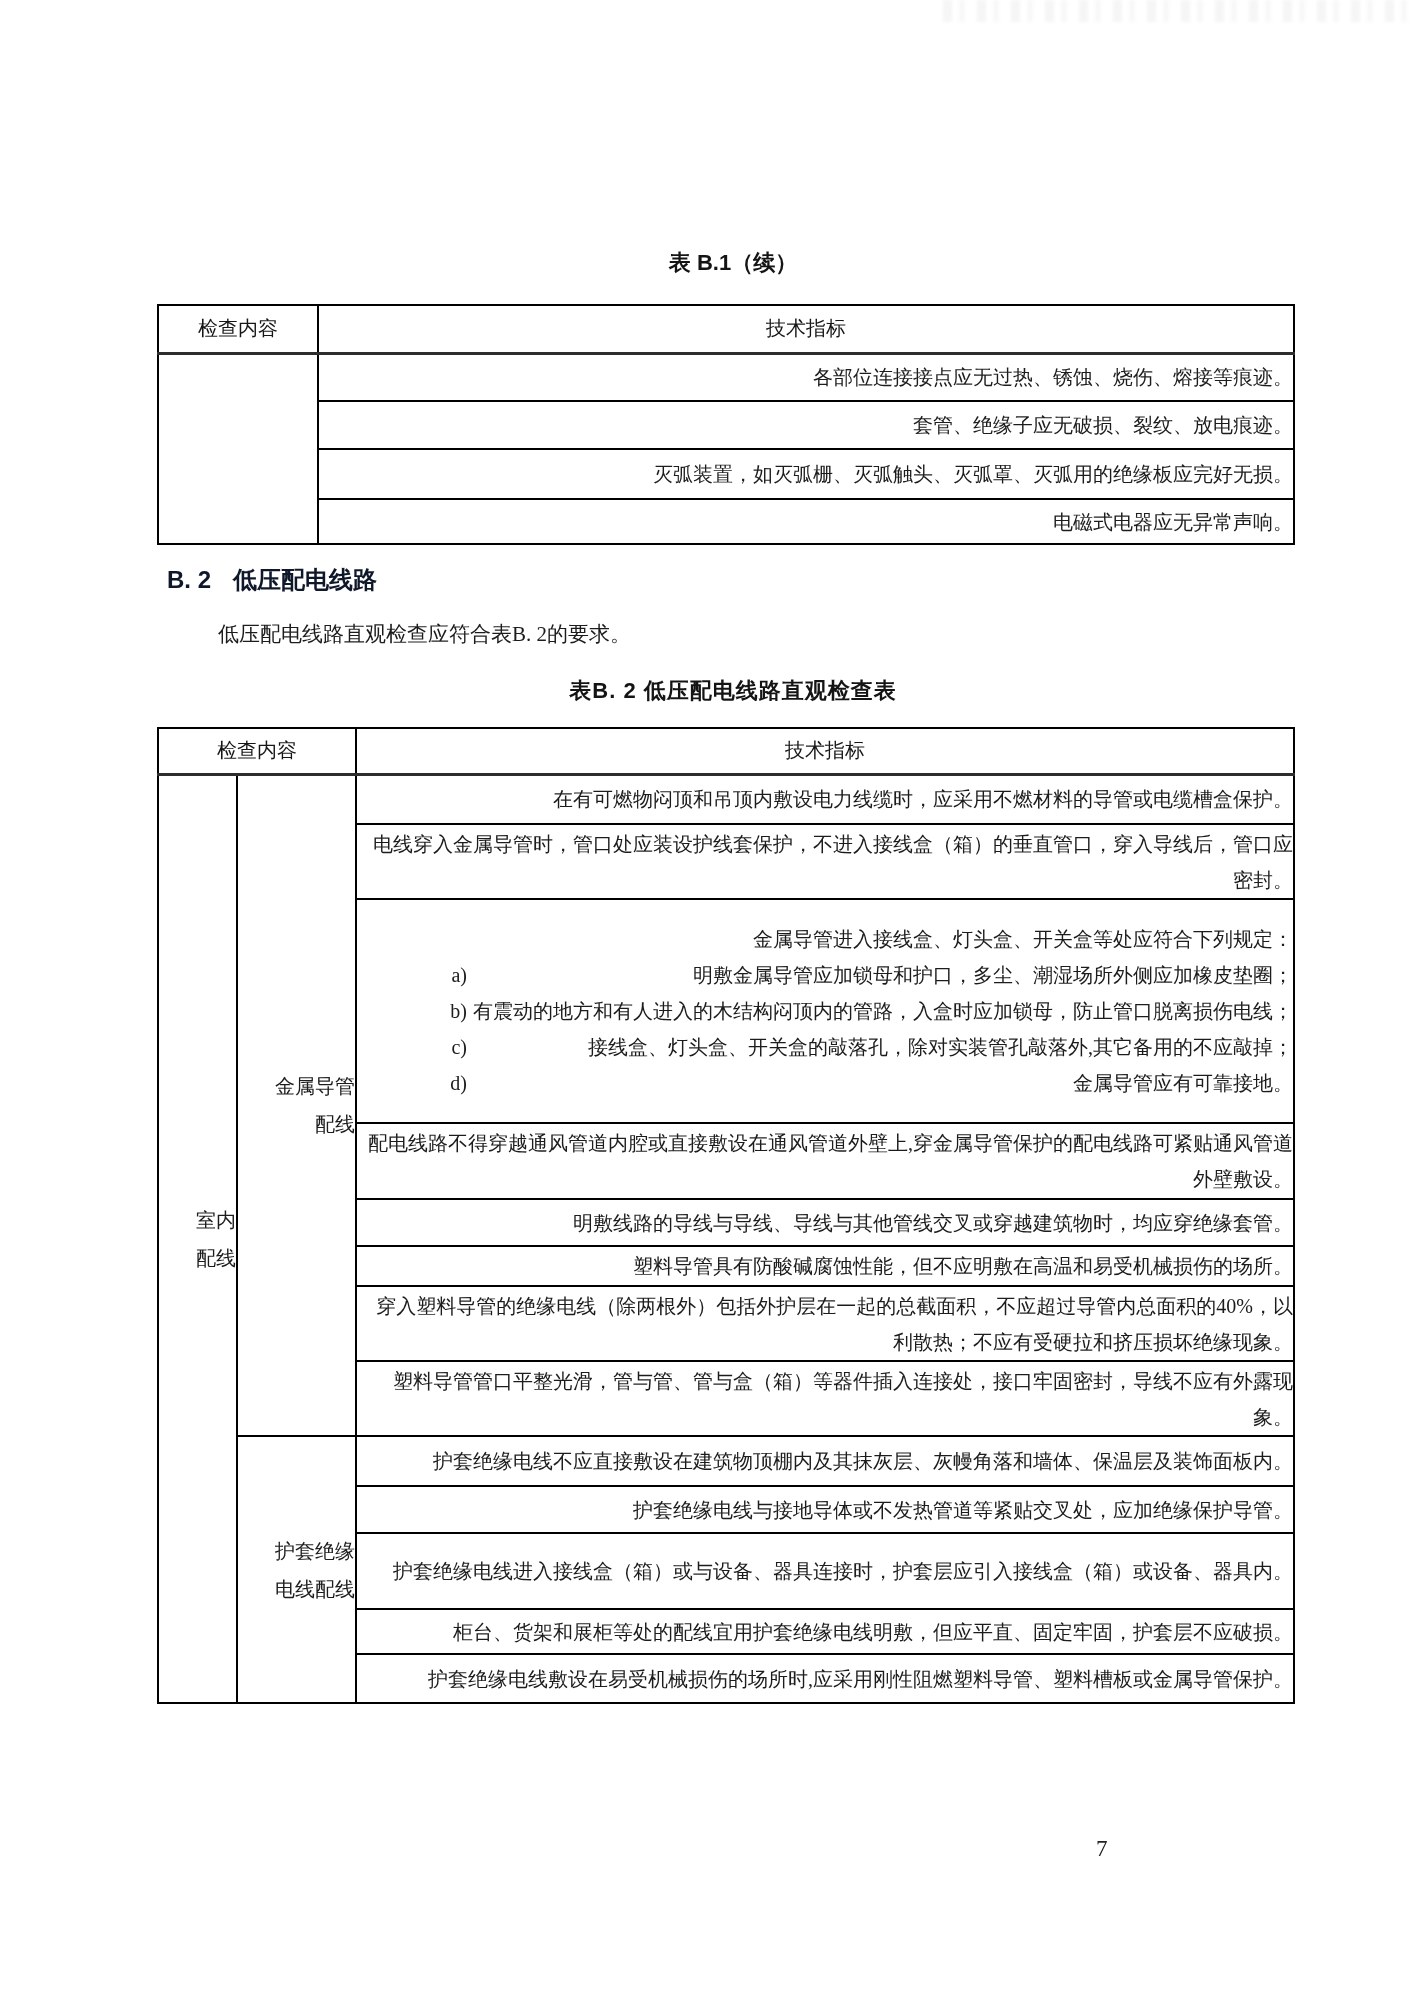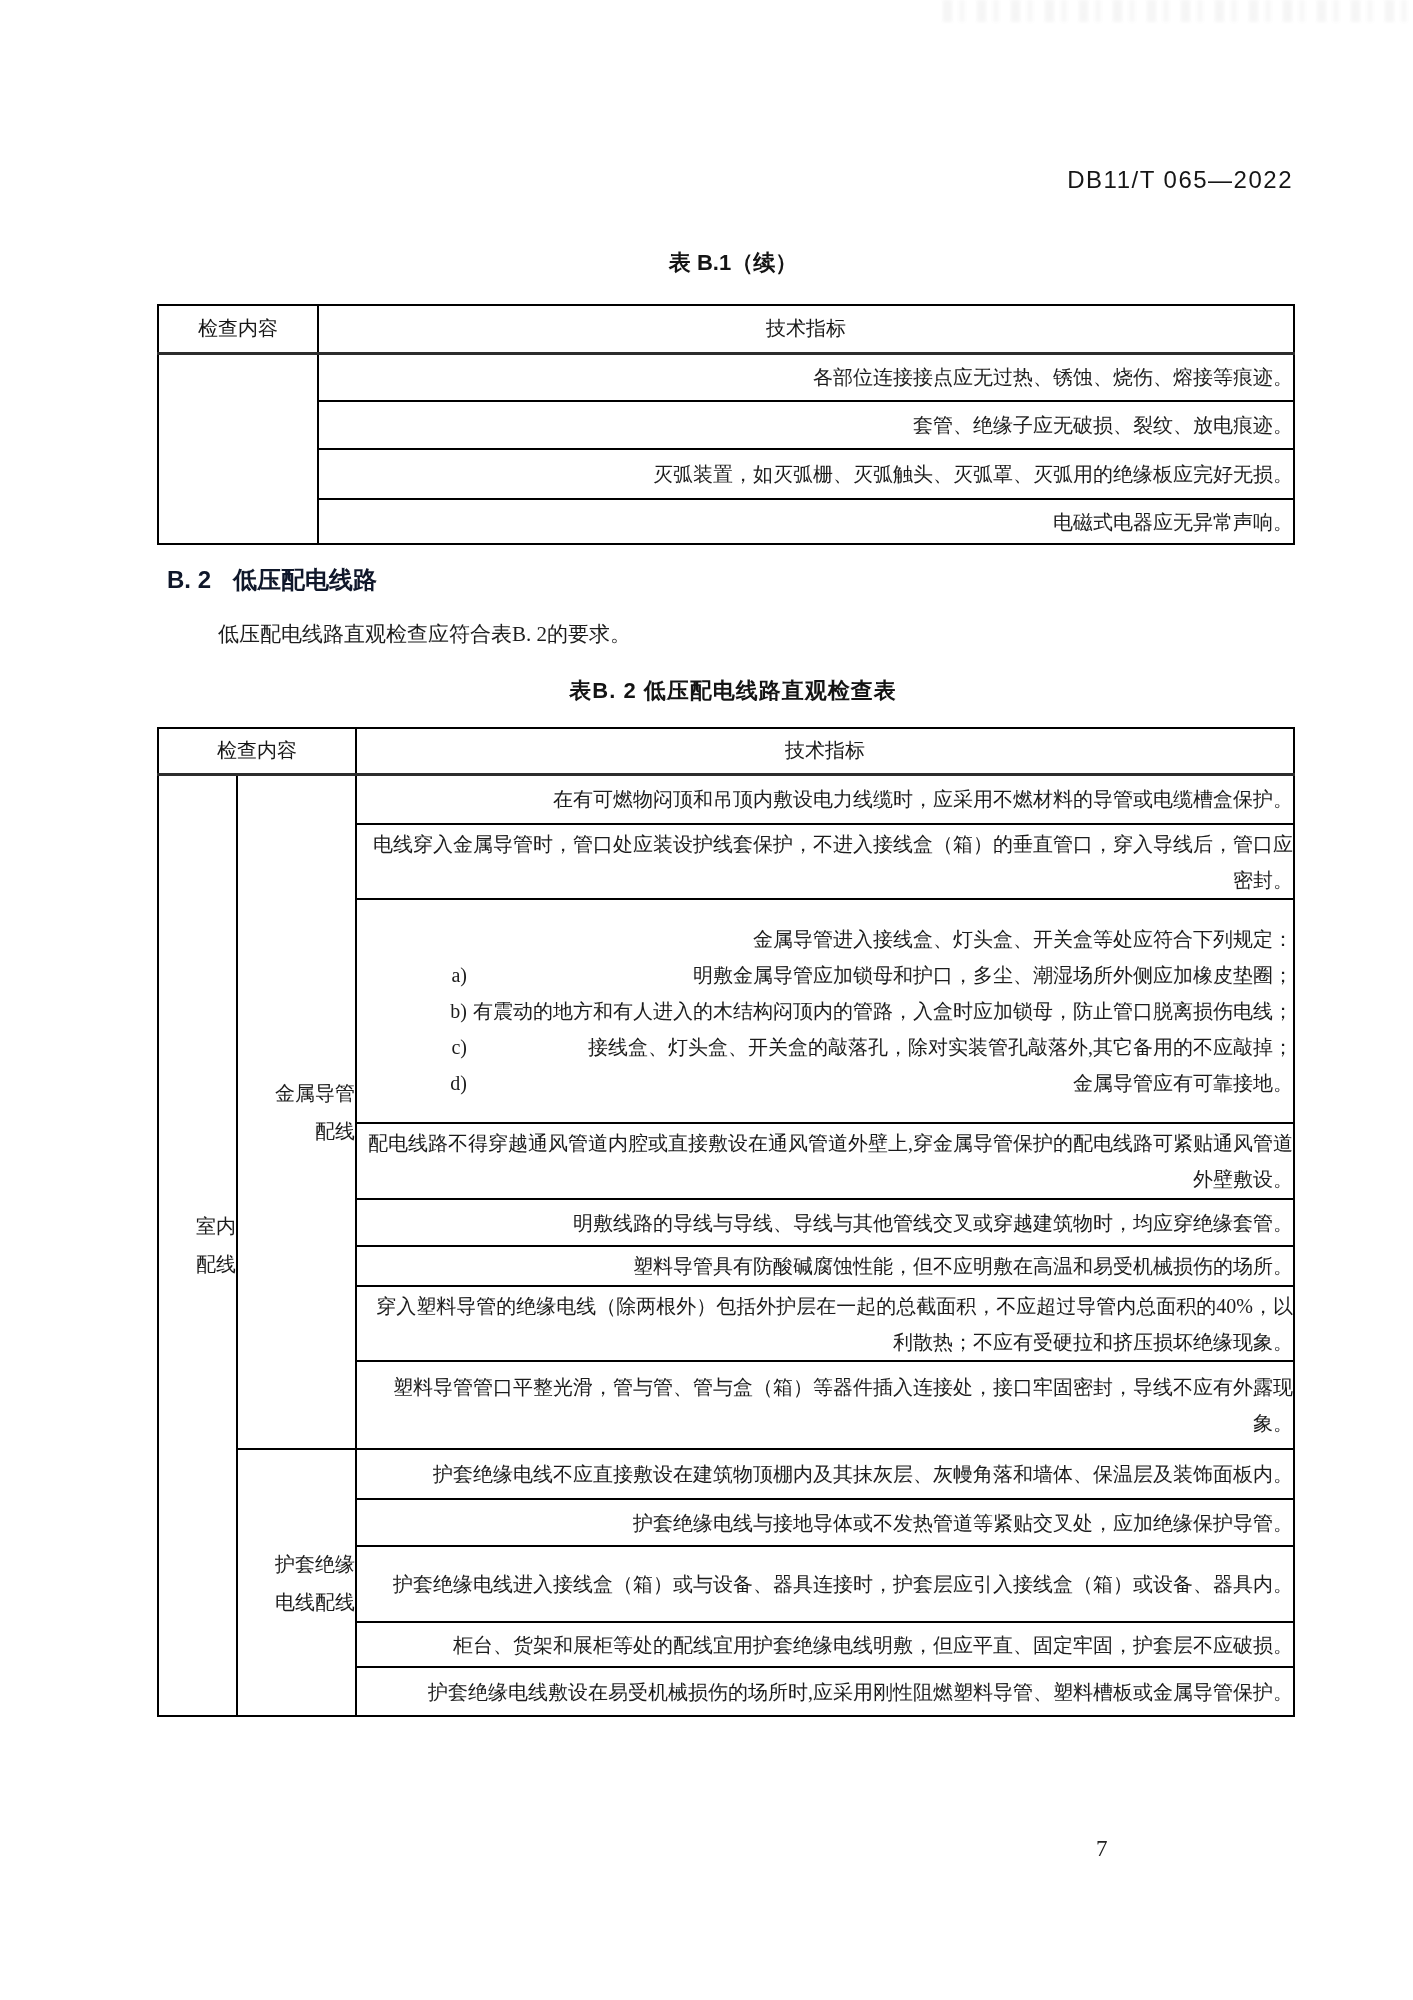--- a/index.html
+++ b/index.html
@@ -91,21 +91,20 @@
     font-size:23px; color:#222;
   }
 </style>
 </head>
 <body>
 
 <div class="page">
 
   <div class="smudge"></div>
 
-  <div class="doc-code">DB11/T 065—2022</div>
 
   <div class="tbl-title b1-title">表 B.1（续）</div>
 
   <table class="tbl tbl-b1">
     <colgroup>
         <col style="width:160px">
         <col style="width:976px">
       </colgroup>
     <tbody>
       <tr class="hrow" style="height:48px">
@@ -191,21 +190,21 @@
       </tr>
       <tr style="height:47px">
         <td class="cell">明敷线路的导线与导线、导线与其他管线交叉或穿越建筑物时，均应穿绝缘套管。</td>
       </tr>
       <tr style="height:40px">
         <td class="cell">塑料导管具有防酸碱腐蚀性能，但不应明敷在高温和易受机械损伤的场所。</td>
       </tr>
       <tr style="height:75px">
         <td class="cell">穿入塑料导管的绝缘电线（除两根外）包括外护层在一起的总截面积，不应超过导管内总面积的40%，以利散热；不应有受硬拉和挤压损坏绝缘现象。</td>
       </tr>
-      <tr style="height:88px">
+      <tr style="height:75px">
         <td class="cell">塑料导管管口平整光滑，管与管、管与盒（箱）等器件插入连接处，接口牢固密封，导线不应有外露现象。</td>
       </tr>
 
       <tr style="height:50px">
         <td class="vlabel" rowspan="5">
           <div>护套绝缘</div>
           <div>电线配线</div>
         </td>
         <td class="cell">护套绝缘电线不应直接敷设在建筑物顶棚内及其抹灰层、灰幔角落和墙体、保温层及装饰面板内。</td>
       </tr>

